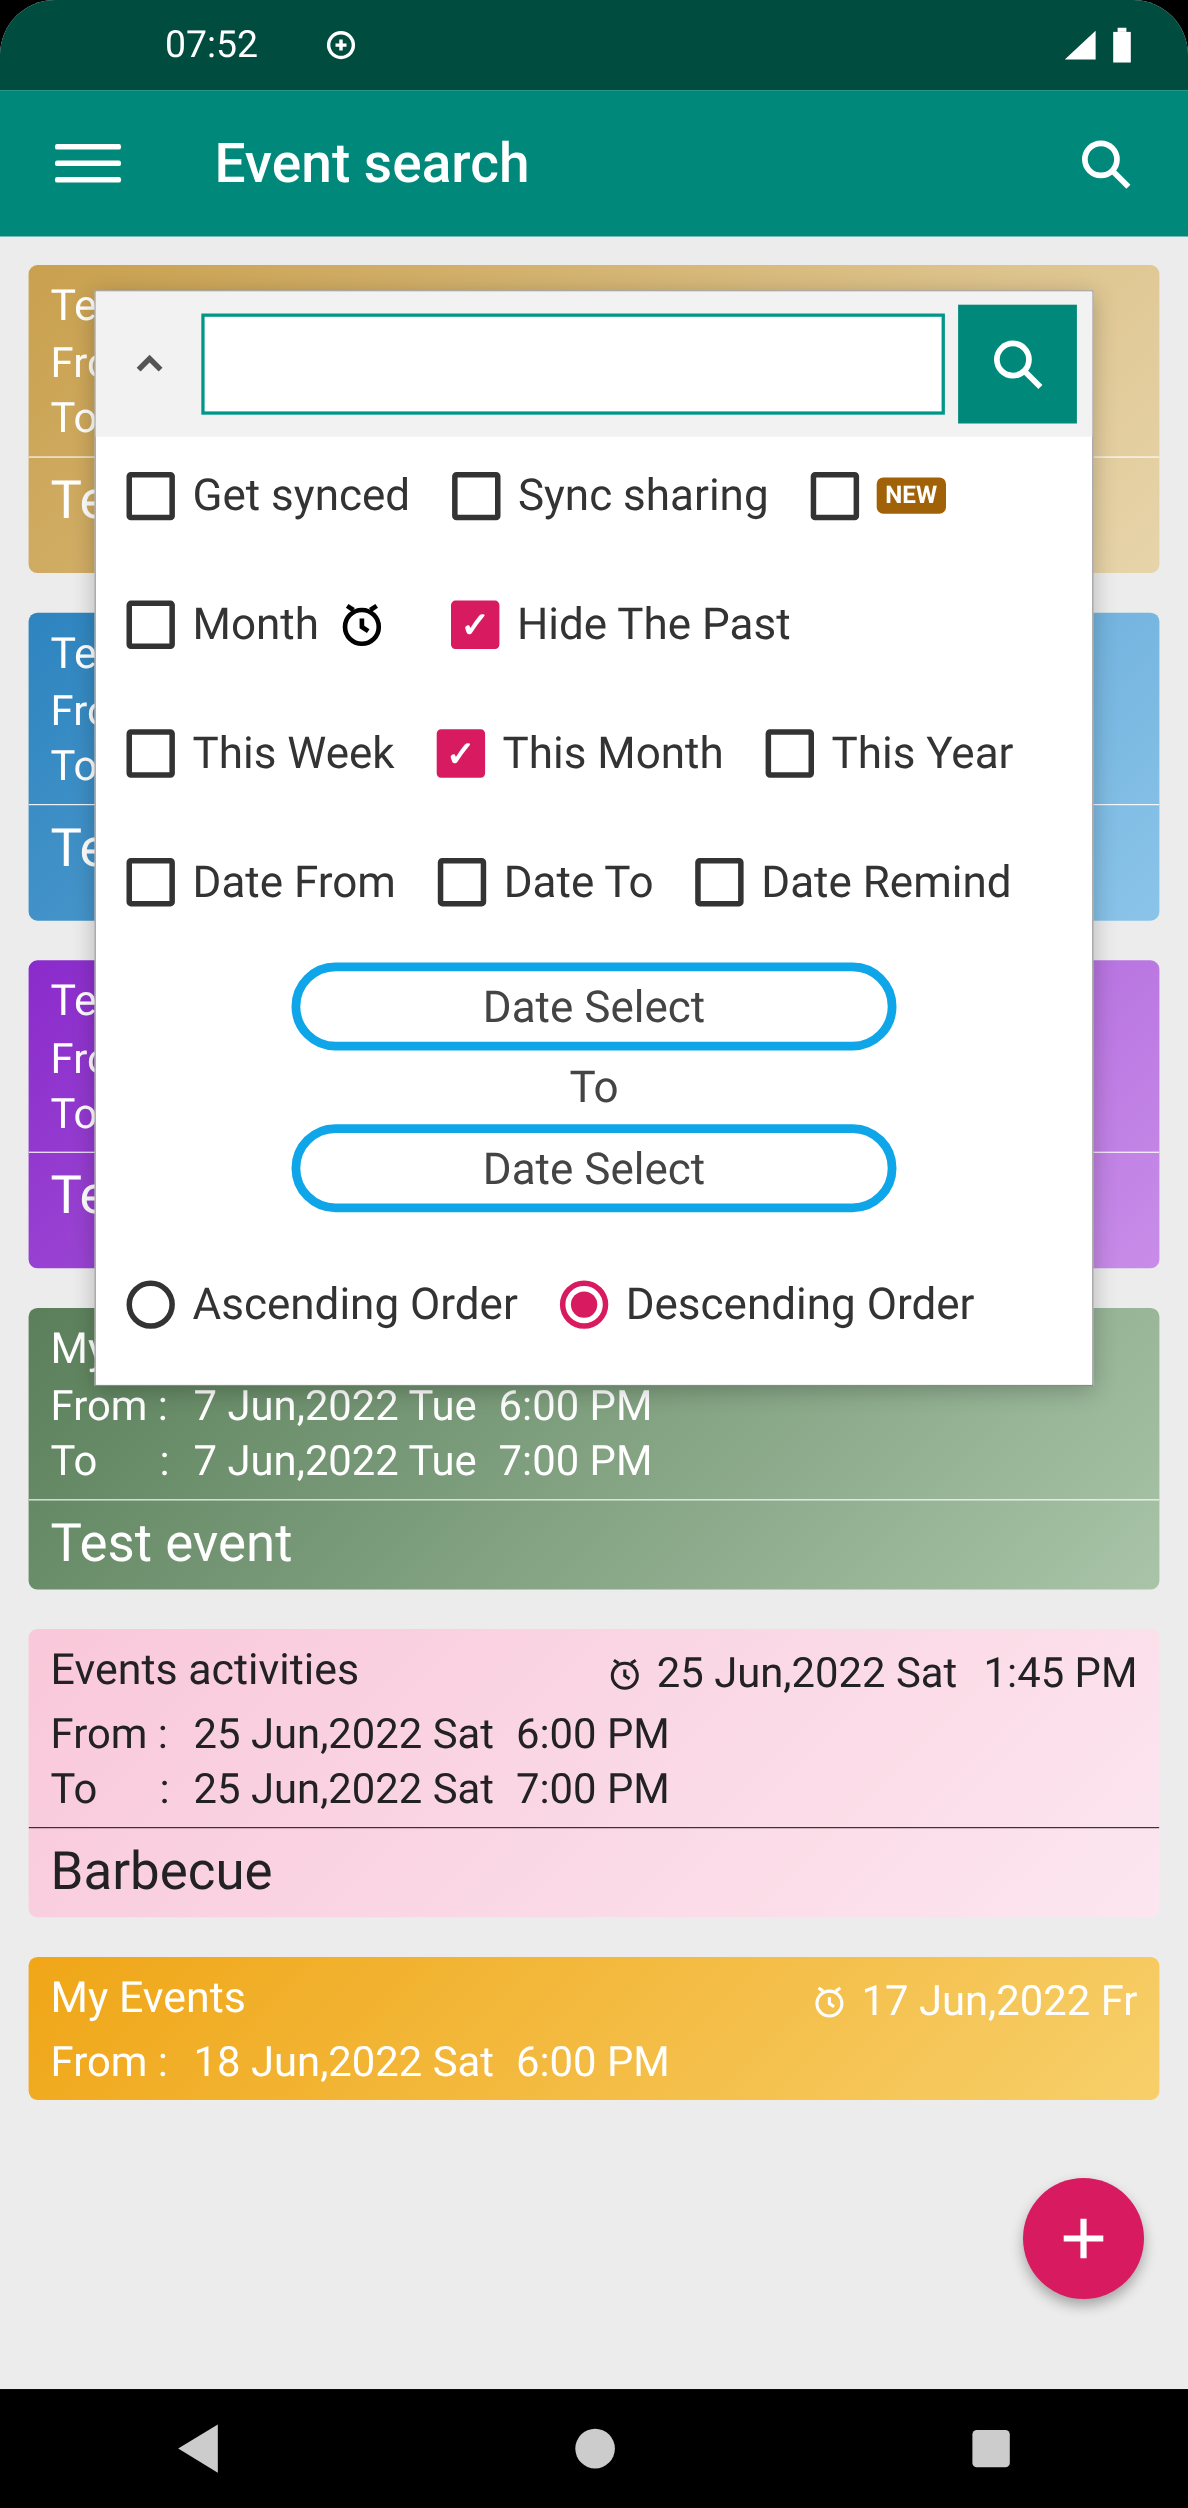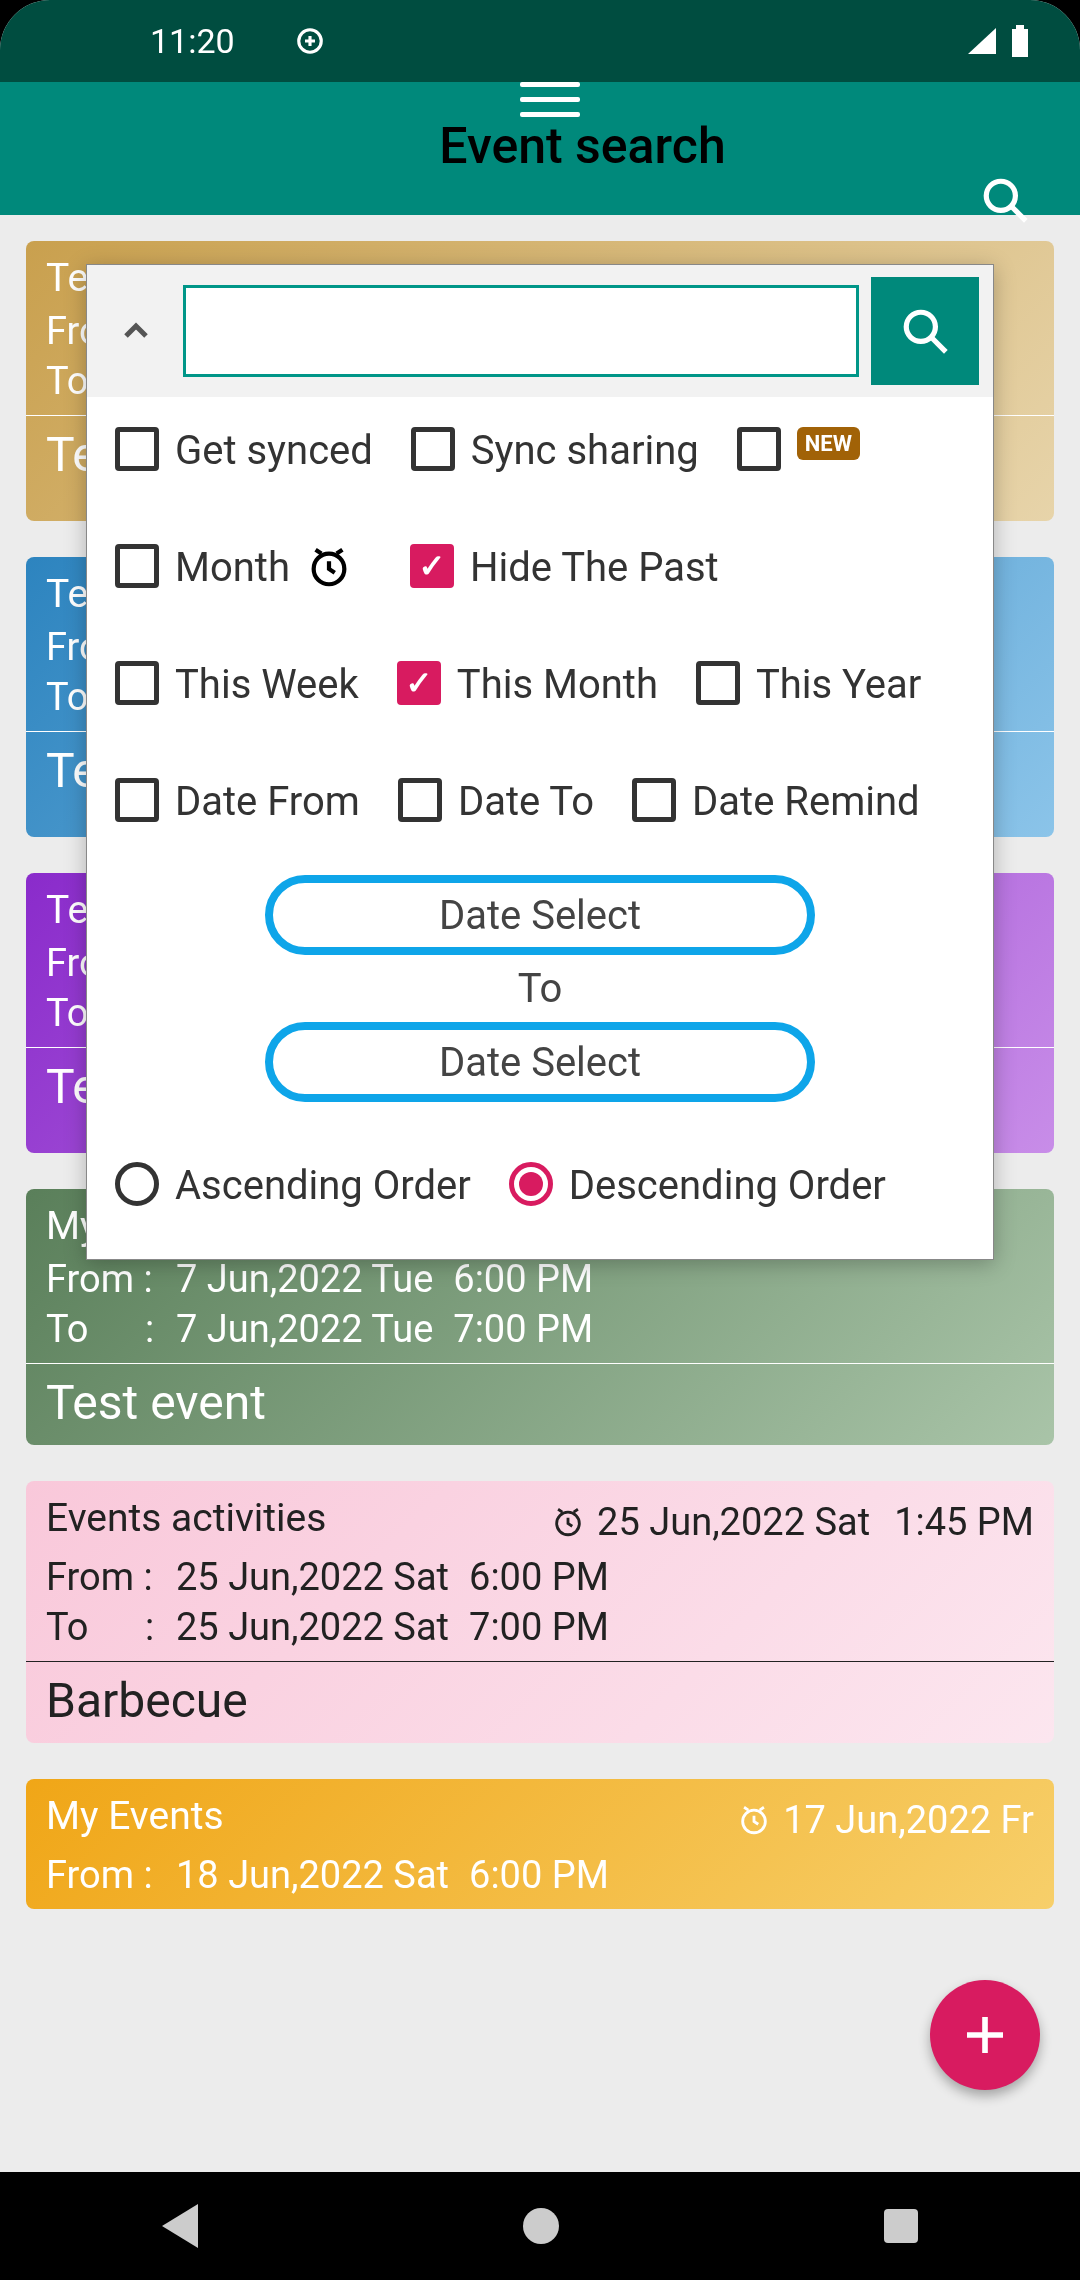--- a/index.html
+++ b/index.html
@@ -27,25 +27,24 @@
     align-items: center;
     padding: 0 30px;
     font-size: 34px;
     justify-content: space-between;
   }
   .status-left { display:flex; align-items:center; gap: 60px; padding-left: 120px;}
   .status-right { display:flex; align-items:center; gap: 10px; padding-right: 20px;}
   .app-bar {
     height: 133px;
     background: #00897b;
-    color: #000000;
+    color: #ffffff;
     display: flex;
     align-items: center;
     padding: 0 30px;
-    flex-direction: column;
   }
   .menu-icon { width: 60px; display:flex; flex-direction:column; gap:10px; margin-left: 20px;}
   .menu-icon span { height:5px; background:#fff; border-radius:2px;}
   .app-title { font-size: 50px; margin-left: 85px; font-weight: 500;}
   .search-top-icon { margin-left: auto; margin-right: 20px;}
 
   .content {
     position: relative;
     padding: 26px 26px 0 26px;
     height: calc(100% - 237px);
@@ -118,21 +117,21 @@
   .search-go {
     width: 108px; height: 108px;
     background:#00897b;
     display:flex; align-items:center; justify-content:center;
   }
   .panel-body {
     padding: 30px 28px 50px 28px;
   }
   .opt-row { display:flex; flex-wrap:wrap; gap: 24px 38px; margin-bottom: 70px;}
   .opt {
-    display:flex; align-items:flex-start; gap:16px;
+    display:flex; align-items:center; gap:16px;
     font-size: 40px; color:#333;
   }
   .cbox {
     width:44px; height:44px;
     border:5px solid #333;
     border-radius:4px;
     display:flex; align-items:center; justify-content:center;
   }
   .cbox.checked { background:#d81b60; border-color:#d81b60;}
   .cbox.checked::after { content:"✓"; color:#fff; font-size:32px; font-weight:bold;}
@@ -177,21 +176,21 @@
 
   svg { display:block; }
 </style>
 </head>
 <body>
 
 <div class="screen">
 
   <div class="status-bar">
     <div class="status-left">
-      <span>11:20</span>
+      <span>07:52</span>
       <span>
         <svg width="30" height="30" viewBox="0 0 24 24" fill="none" stroke="#fff" stroke-width="2.5">
             <circle cx="12" cy="12" r="9"></circle>
             <path d="M8 12h8M12 8v8"></path>
           </svg>
       </span>
     </div>
     <div class="status-right">
       <span>
         <svg width="34" height="30">

